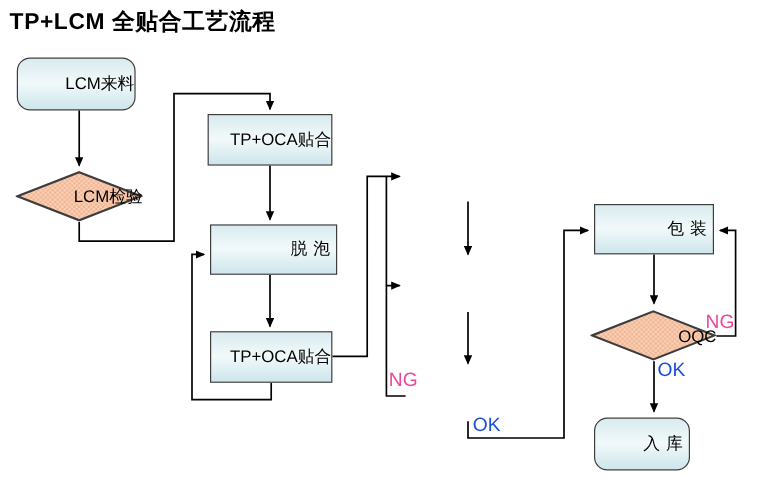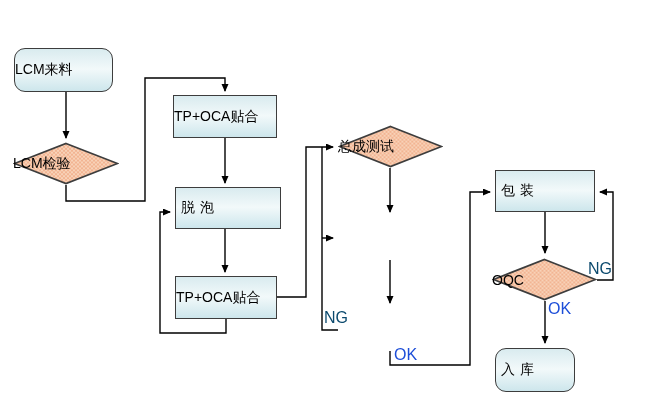--- a/index.html
+++ b/index.html
@@ -6,34 +6,34 @@
   .canvas{
     position:relative;width:651px;height:402px;background:#ffffff;overflow:hidden;
     font-family:"Liberation Sans","DejaVu Sans",sans-serif;
   }
   .title{
     position:absolute;left:8px;top:5px;margin:0;
     font-size:19px;font-weight:bold;color:#000;letter-spacing:0.5px;
     font-family:"Liberation Sans","DejaVu Sans",sans-serif;
   }
   .edges{position:absolute;left:0;top:0;width:651px;height:402px;pointer-events:none;}
-  .node{position:absolute;display:flex;align-items:center;justify-content:flex-start;box-sizing:border-box;}
+  .node{position:absolute;display:flex;align-items:center;justify-content:flex-end;box-sizing:border-box;}
   .proc,.term{
     border:1.6px solid #3d3d3d;
     background:linear-gradient(180deg,#d9ebef 0%,#f2f9fa 48%,#cde6ec 100%);
   }
   .term{border-radius:11px;}
   .decision svg{position:absolute;left:0;top:0;width:100%;height:100%;}
   .node .lbl{
     position:relative;z-index:2;font-size:14px;color:#000;white-space:nowrap;
     font-family:"Liberation Sans","DejaVu Sans",sans-serif;
   }
   .lbl.wide{letter-spacing:5px;padding-left:5px;}
   .edge-label{position:absolute;font-size:16px;line-height:1;white-space:nowrap;z-index:3;}
-  .edge-label.ng{color:#0c4a6e;}
+  .edge-label.ng{color:#ec4899;}
   .edge-label.ok{color:#1d4ed8;}
 
   
   #n-lcm-incoming     {left:14px; top:48px; width:99px; height:44px;}
   #n-lcm-inspection   {left:13px; top:142px;width:106px;height:43px;}
   #n-tp-oca           {left:173px;top:95px; width:104px;height:43px;}
   #n-defoaming        {left:175px;top:187px;width:106px; height:42px;}
   #n-tp-lcm           {left:175px;top:276px;width:102px;height:43px;}
   #n-assembly-test    {left:338px;top:125px;width:105px;height:43px;}
   #n-fv               {left:338px;top:217px;width:105px;height:43px;}
@@ -55,20 +55,21 @@
   <svg width="0" height="0" style="position:absolute" aria-hidden="true">
     <defs>
       <pattern id="diamond-texture" width="4" height="4" patternUnits="userSpaceOnUse">
         <rect width="4" height="4" fill="#f2b492"></rect>
         <rect width="2" height="2" fill="#f8d2b8"></rect>
         <rect x="2" y="2" width="2" height="2" fill="#f8d2b8"></rect>
       </pattern>
     </defs>
   </svg>
 
+  <h1 class="title">TP+LCM 全贴合工艺流程</h1>
 
   <svg class="edges" viewBox="0 0 651 402">
     <defs>
       <marker id="arr" markerUnits="userSpaceOnUse" markerWidth="9" markerHeight="8" refX="7" refY="3.5" orient="auto">
         <path d="M0,0 L8,3.5 L0,7 Z" fill="#000"></path>
       </marker>
     </defs>
     <g stroke="#000" stroke-width="1.4" fill="none">
       <path d="M66,92 L66,138" marker-end="url(#arr)"></path>
       <path d="M66,185 L66,201 L145,201 L145,78 L225,78 L225,91" marker-end="url(#arr)"></path>
@@ -103,26 +104,20 @@
   </div>
 
   <div id="n-defoaming" class="node proc">
     <span class="lbl wide">脱泡</span>
   </div>
 
   <div id="n-tp-lcm" class="node proc">
     <span class="lbl">TP+OCA贴合</span>
   </div>
 
-  <div id="n-assembly-test" class="node decision">
-    <svg viewBox="0 0 106 44" preserveAspectRatio="none">
-      <polygon points="53,1.5 104.5,22 53,42.5 1.5,22" fill="url(#diamond-texture)" stroke="#3d3d3d" stroke-width="1.8"></polygon>
-    </svg>
-    <span class="lbl">总成测试</span>
-  </div>
 
 
 
   <div id="n-packing" class="node proc">
     <span class="lbl wide">包装</span>
   </div>
 
   <div id="n-oqc" class="node decision">
     <svg viewBox="0 0 106 44" preserveAspectRatio="none">
       <polygon points="53,1.5 104.5,22 53,42.5 1.5,22" fill="url(#diamond-texture)" stroke="#3d3d3d" stroke-width="1.8"></polygon>

